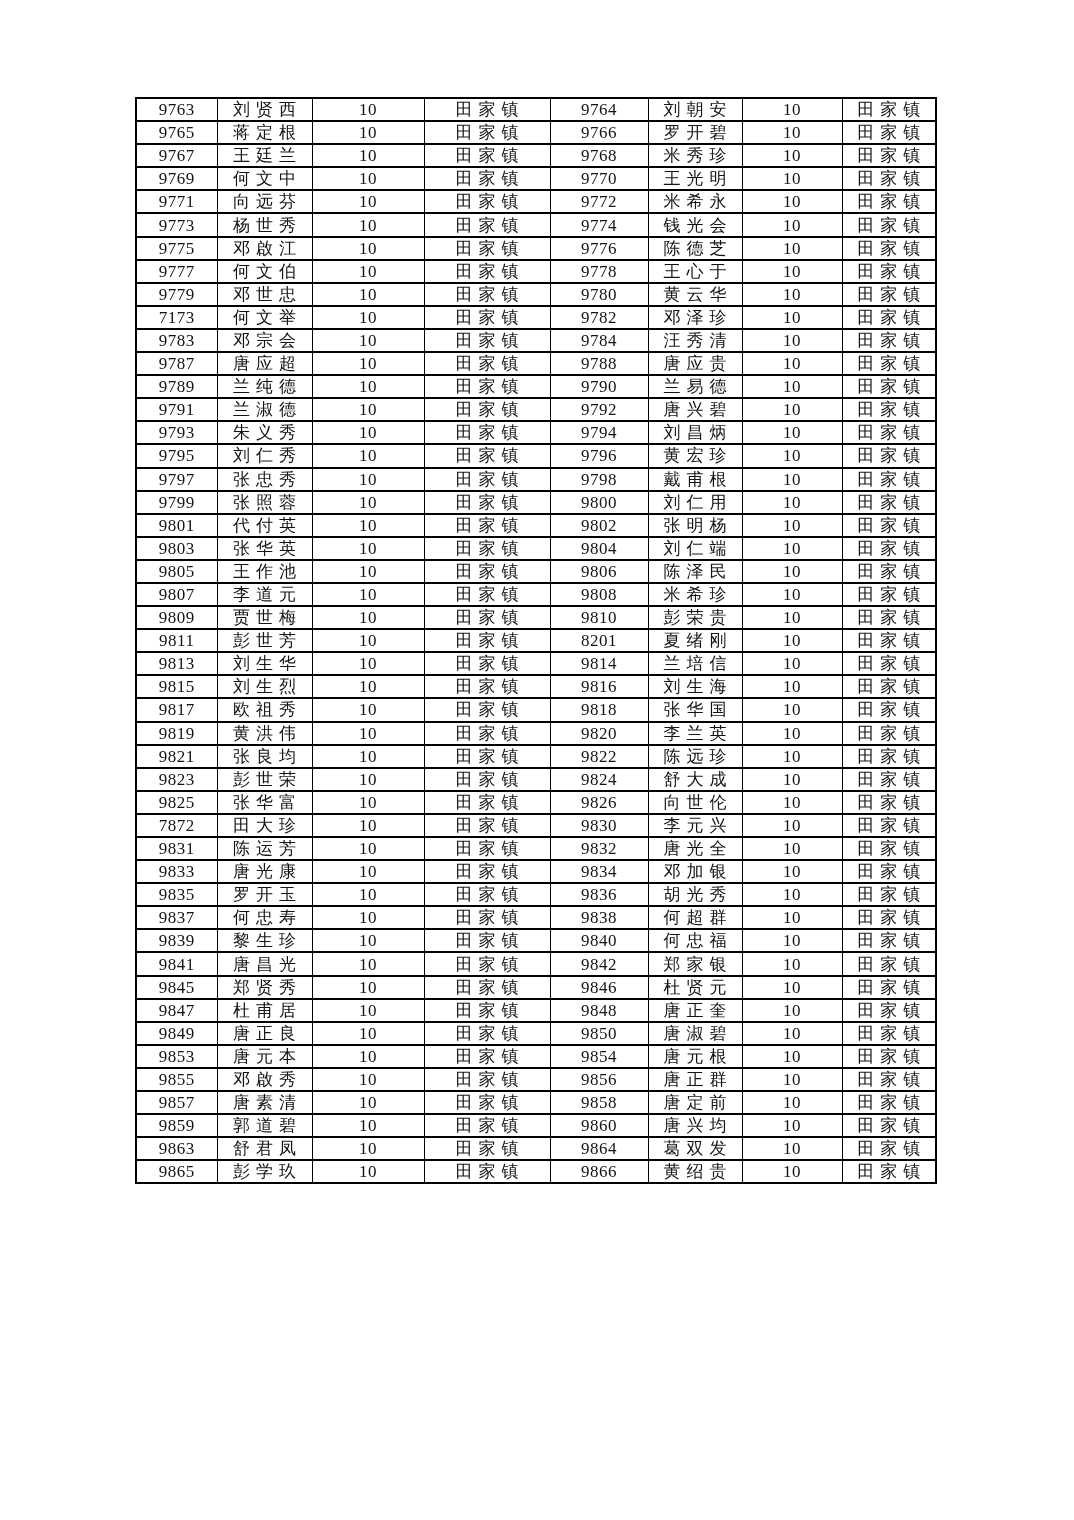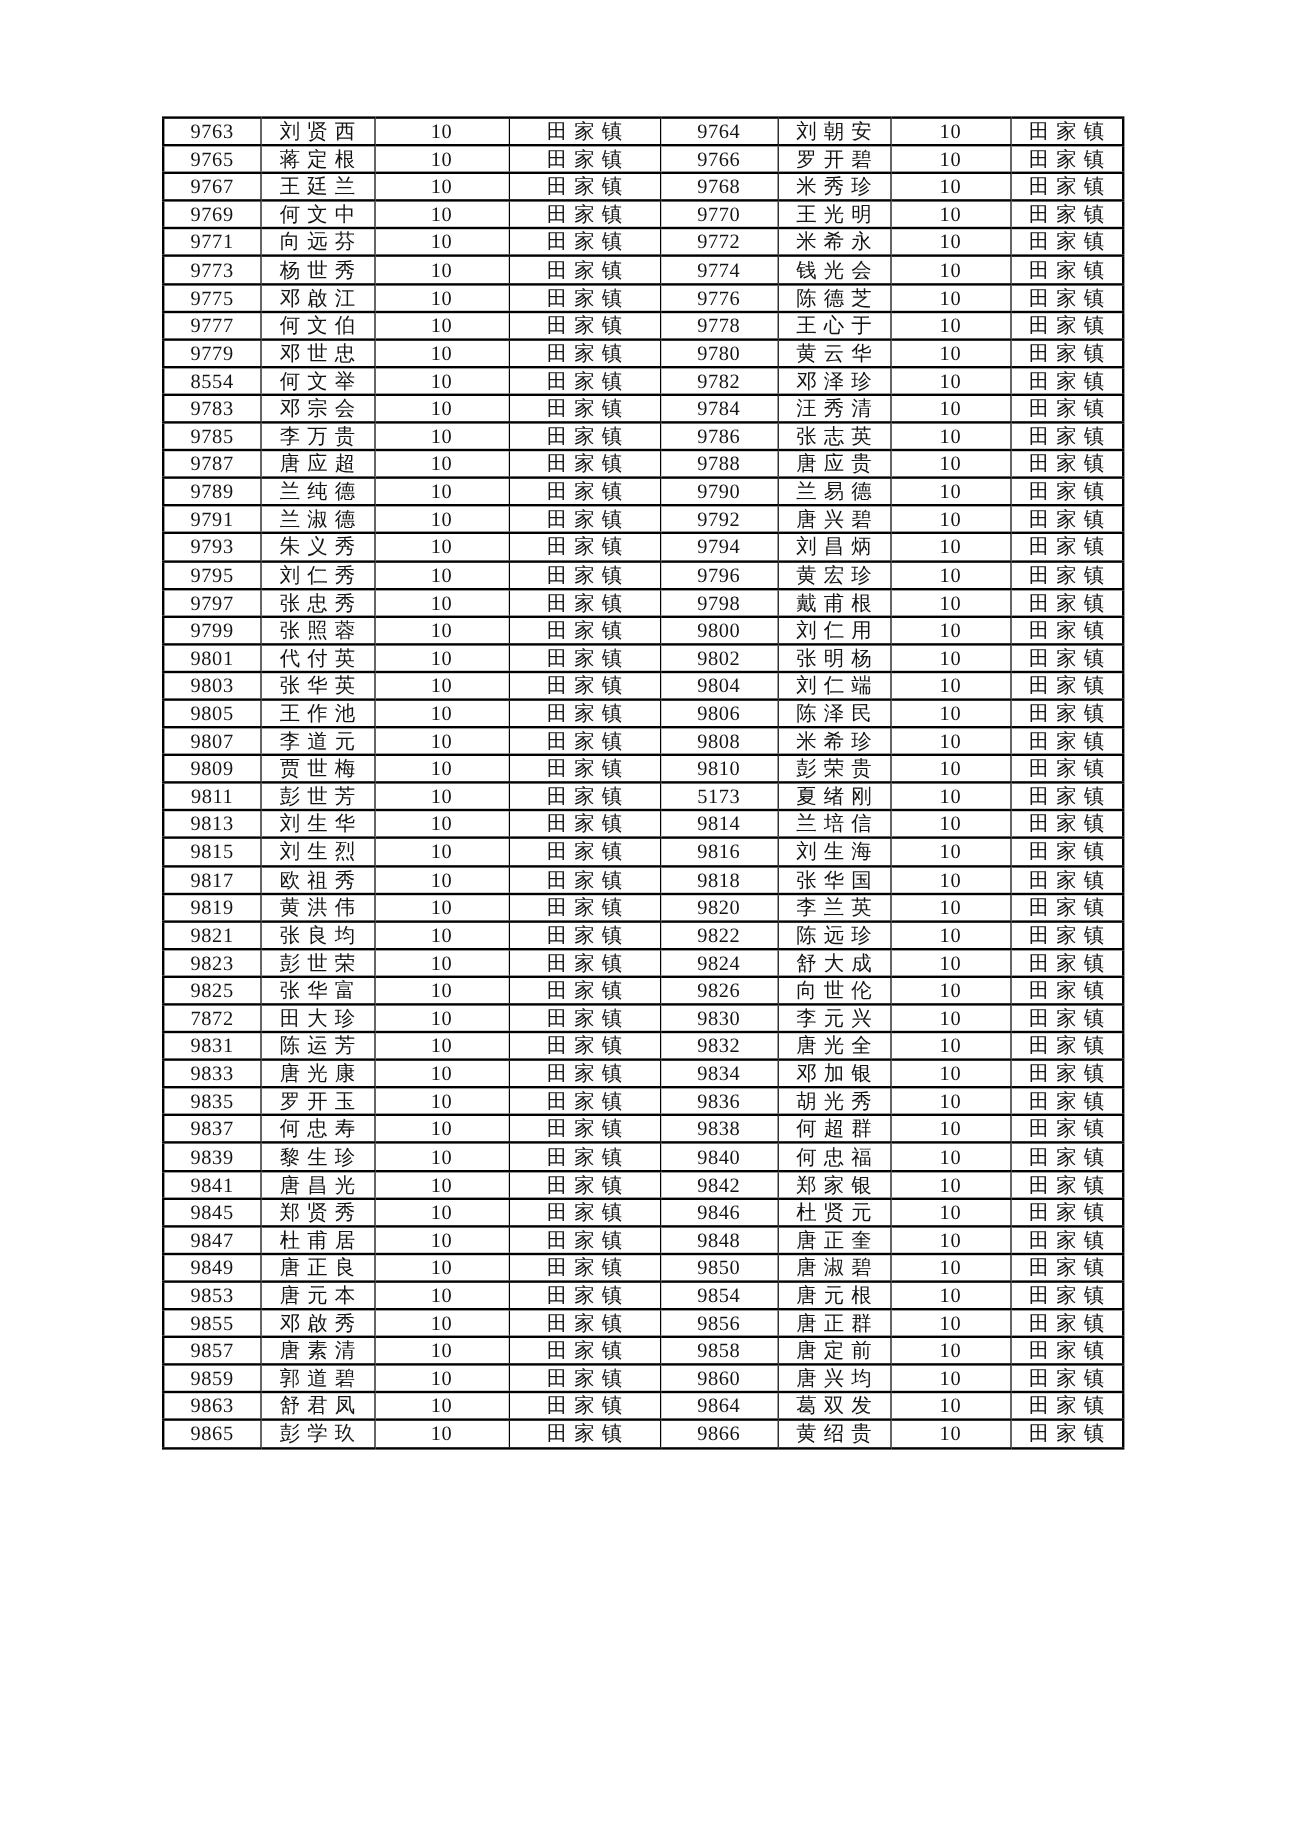--- a/index.html
+++ b/index.html
@@ -153,50 +153,40 @@
     <td class="c-num">9779</td>
     <td class="c-zh">邓世忠</td>
     <td class="c-num">10</td>
     <td class="c-zh">田家镇</td>
     <td class="c-num">9780</td>
     <td class="c-zh">黄云华</td>
     <td class="c-num">10</td>
     <td class="c-zh">田家镇</td>
   </tr>
         <tr>
-    <td class="c-num">8554</td>
+    <td class="c-num">7173</td>
     <td class="c-zh">何文举</td>
     <td class="c-num">10</td>
     <td class="c-zh">田家镇</td>
     <td class="c-num">9782</td>
     <td class="c-zh">邓泽珍</td>
     <td class="c-num">10</td>
     <td class="c-zh">田家镇</td>
   </tr>
         <tr>
     <td class="c-num">9783</td>
     <td class="c-zh">邓宗会</td>
     <td class="c-num">10</td>
     <td class="c-zh">田家镇</td>
     <td class="c-num">9784</td>
     <td class="c-zh">汪秀清</td>
     <td class="c-num">10</td>
     <td class="c-zh">田家镇</td>
   </tr>
         <tr>
-    <td class="c-num">9785</td>
-    <td class="c-zh">李万贵</td>
-    <td class="c-num">10</td>
-    <td class="c-zh">田家镇</td>
-    <td class="c-num">9786</td>
-    <td class="c-zh">张志英</td>
-    <td class="c-num">10</td>
-    <td class="c-zh">田家镇</td>
-  </tr>
-        <tr>
     <td class="c-num">9787</td>
     <td class="c-zh">唐应超</td>
     <td class="c-num">10</td>
     <td class="c-zh">田家镇</td>
     <td class="c-num">9788</td>
     <td class="c-zh">唐应贵</td>
     <td class="c-num">10</td>
     <td class="c-zh">田家镇</td>
   </tr>
         <tr>
@@ -307,21 +297,21 @@
     <td class="c-num">9810</td>
     <td class="c-zh">彭荣贵</td>
     <td class="c-num">10</td>
     <td class="c-zh">田家镇</td>
   </tr>
         <tr>
     <td class="c-num">9811</td>
     <td class="c-zh">彭世芳</td>
     <td class="c-num">10</td>
     <td class="c-zh">田家镇</td>
-    <td class="c-num">5173</td>
+    <td class="c-num">8201</td>
     <td class="c-zh">夏绪刚</td>
     <td class="c-num">10</td>
     <td class="c-zh">田家镇</td>
   </tr>
         <tr>
     <td class="c-num">9813</td>
     <td class="c-zh">刘生华</td>
     <td class="c-num">10</td>
     <td class="c-zh">田家镇</td>
     <td class="c-num">9814</td>

